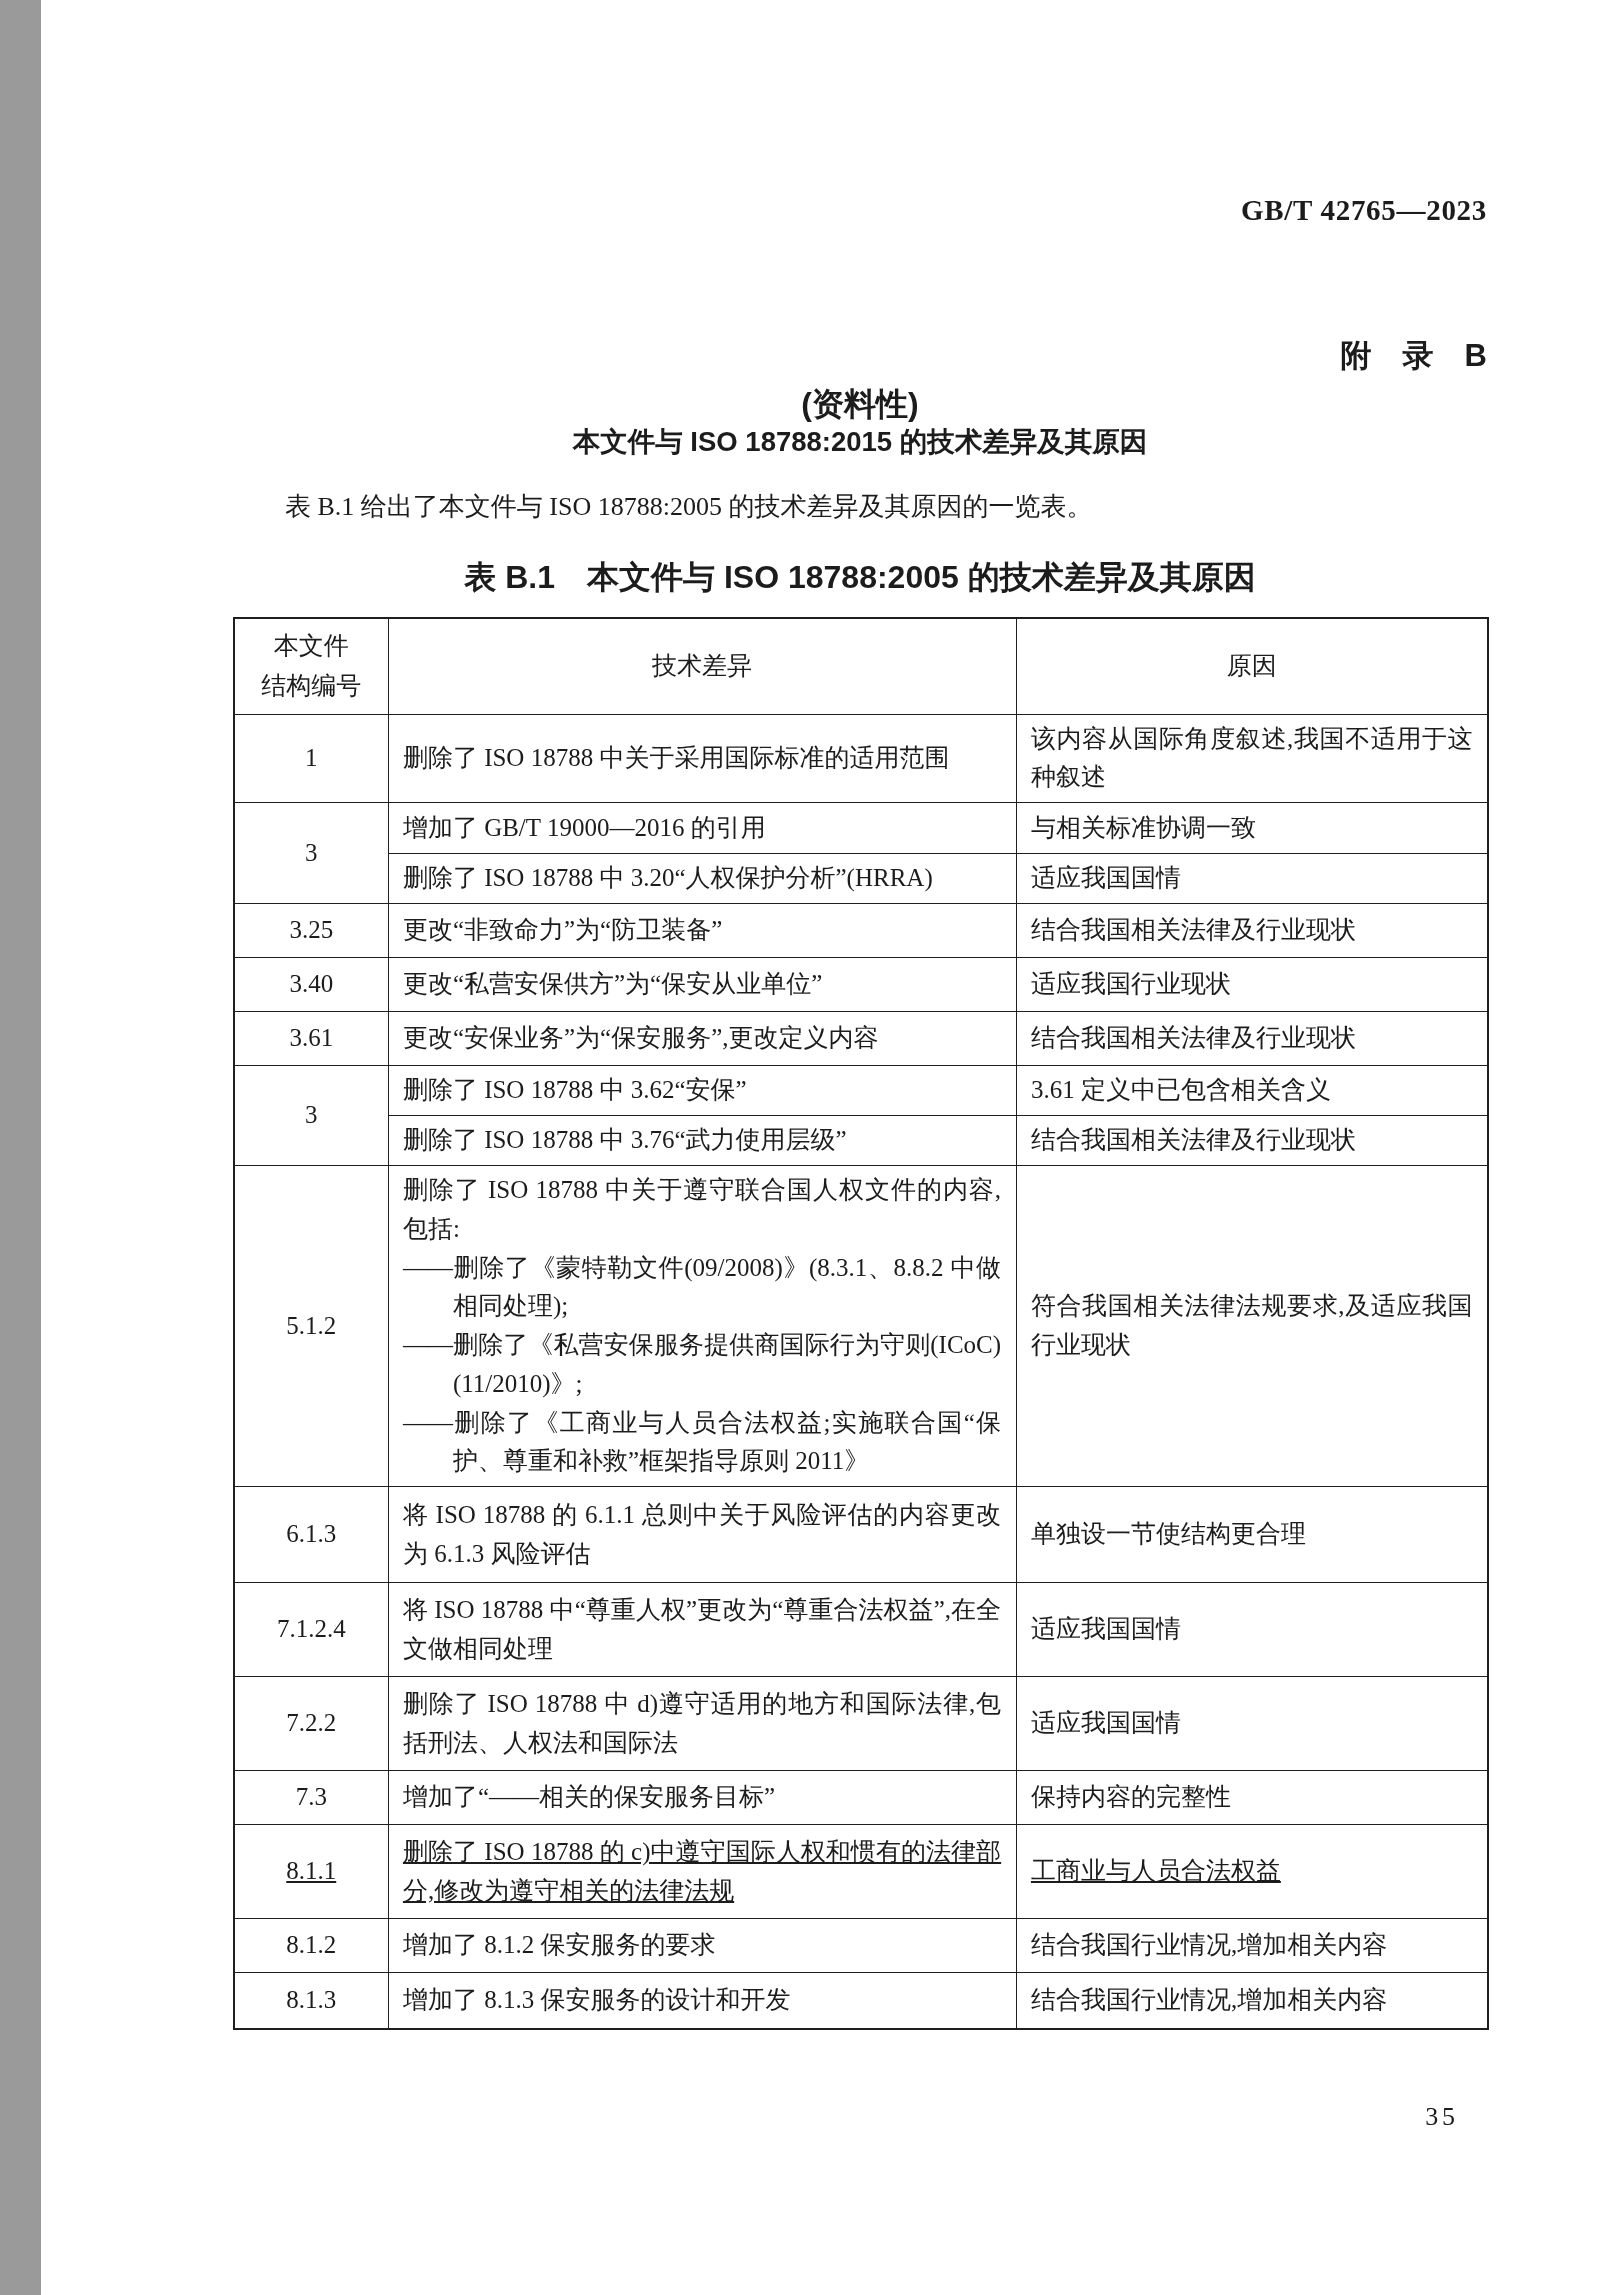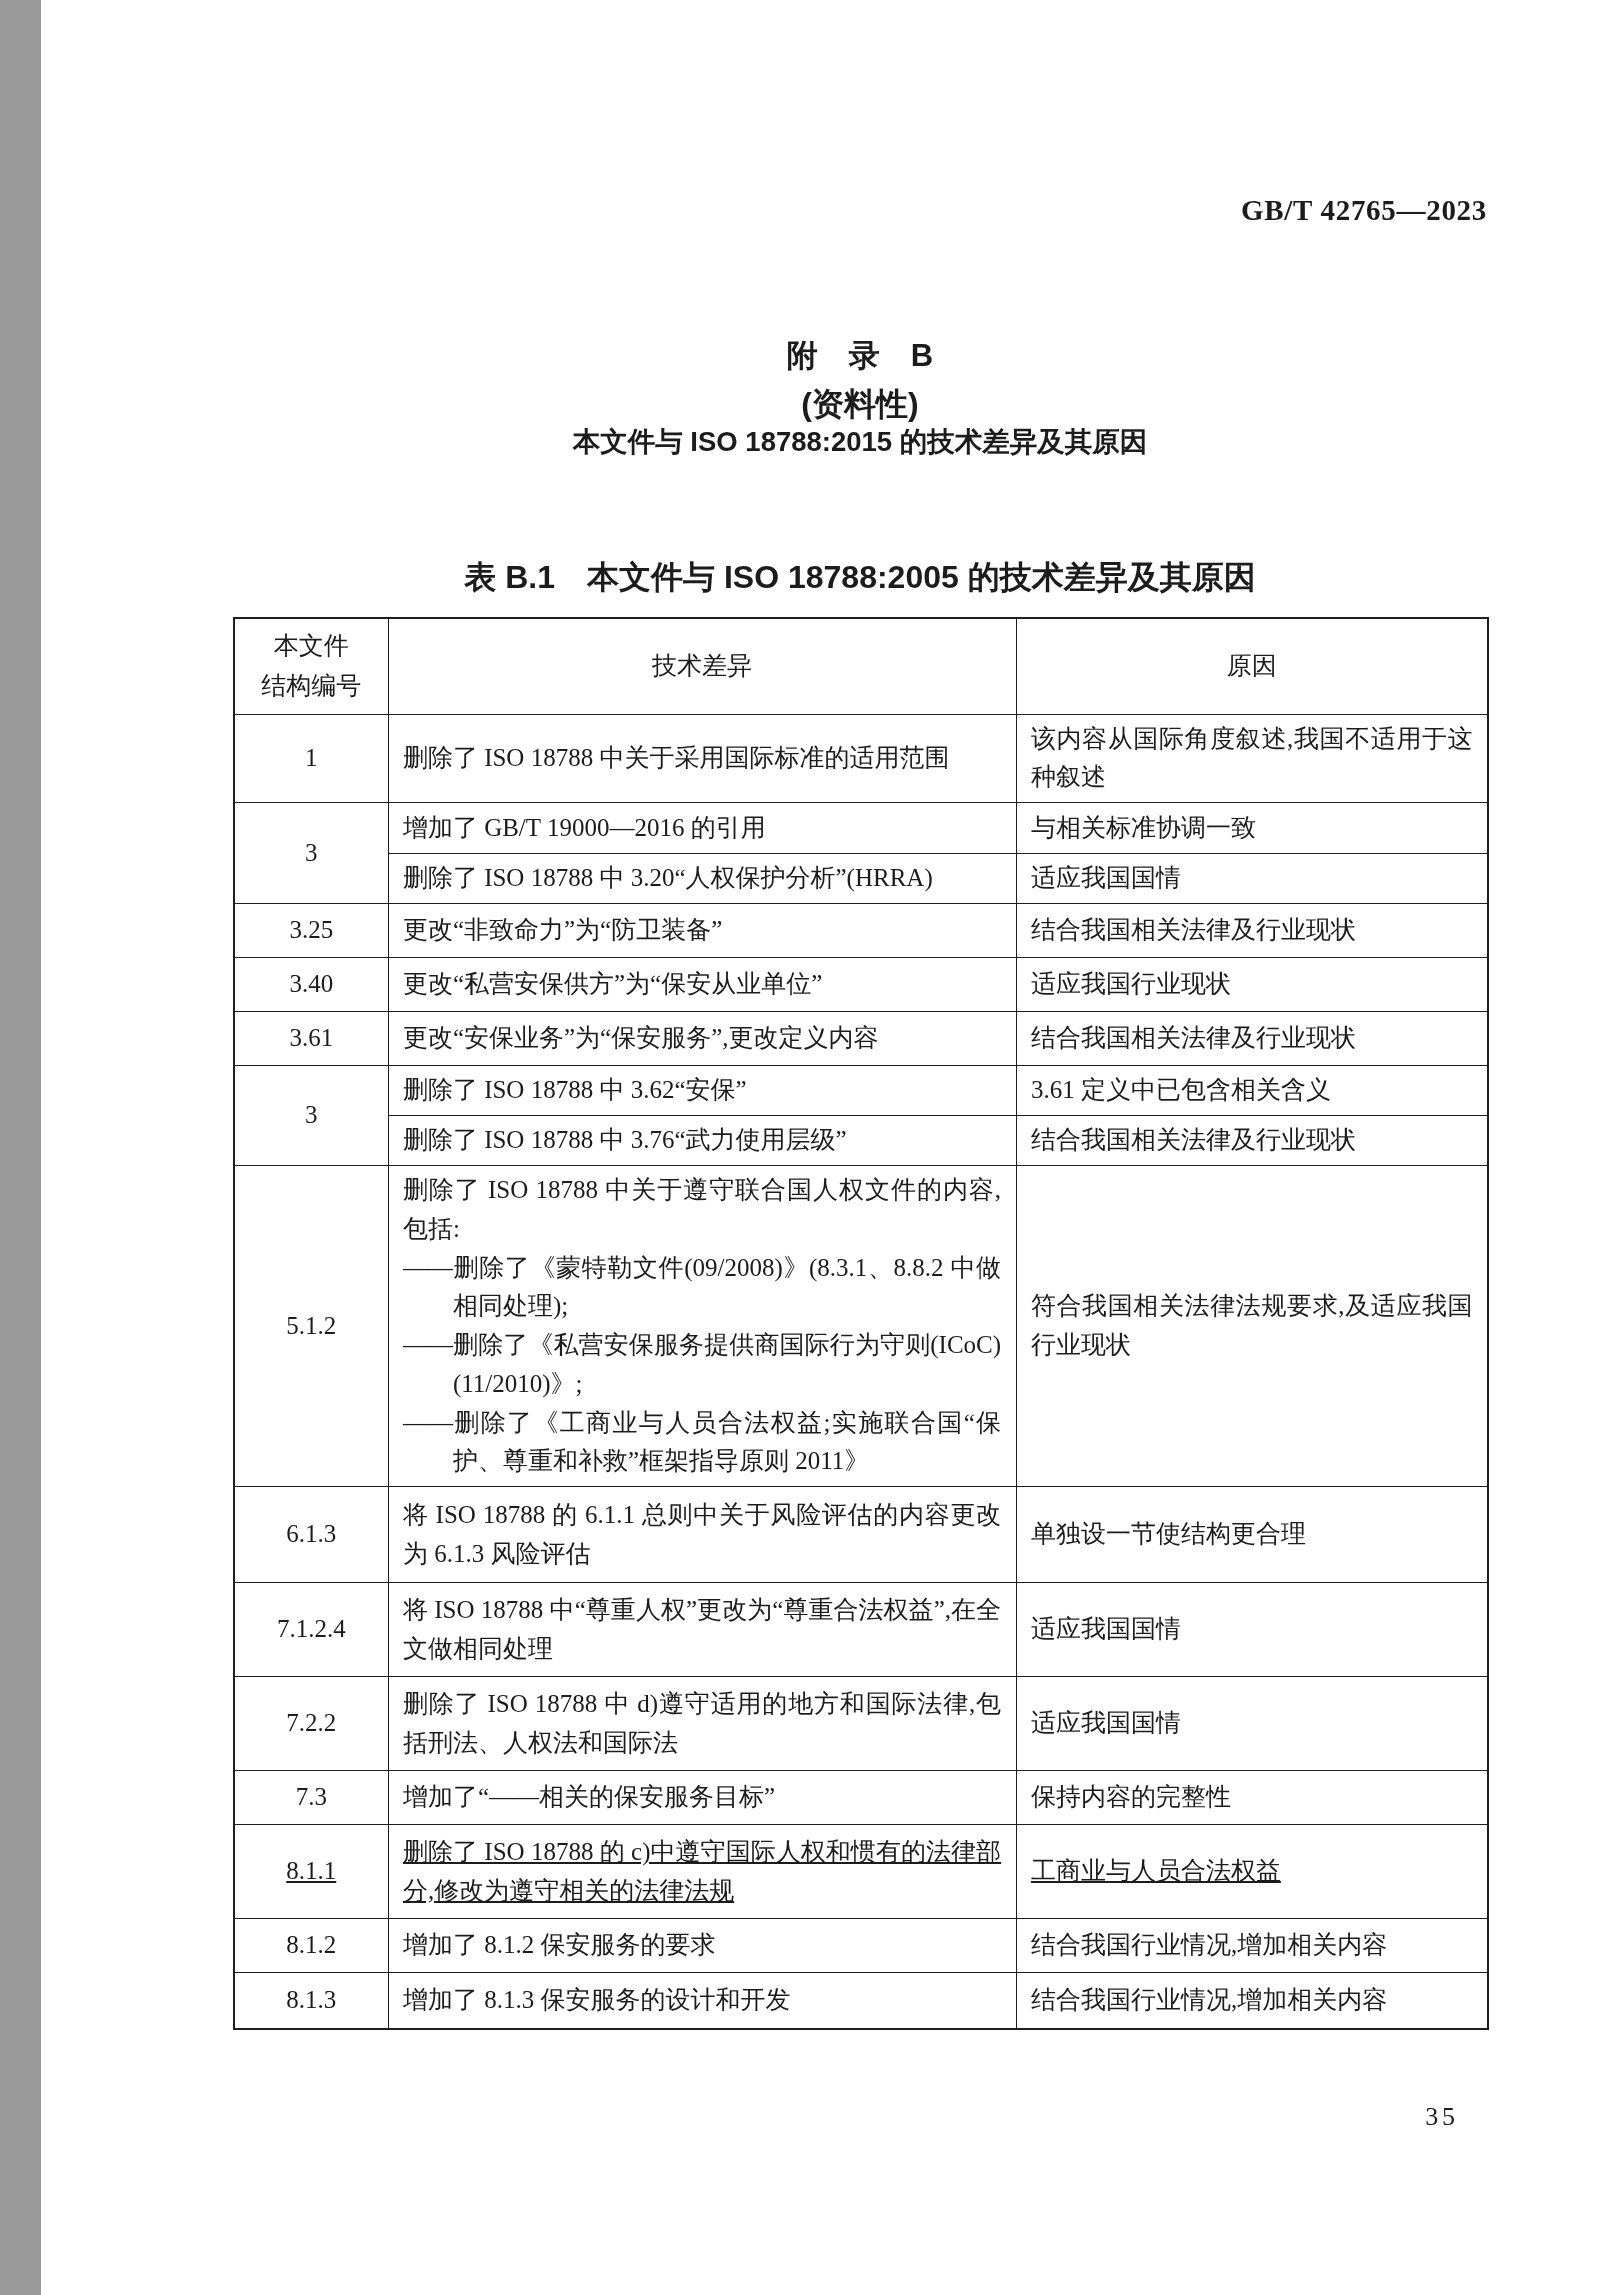--- a/index.html
+++ b/index.html
@@ -12,21 +12,21 @@
     overflow:hidden;
     margin-left:41px;
   }
   .doc-number{
     position:absolute;top:194px;right:177px;
     font-size:29px;font-weight:bold;
     letter-spacing:0.7px;
     font-family:"Liberation Serif","DejaVu Serif",serif;
   }
   .centered{position:absolute;left:192px;right:177px;text-align:center;}
-  .app-title{top:335px;font-size:31px;font-weight:bold;font-family:"Liberation Sans","DejaVu Sans",sans-serif;}
+  .app-title{top:335px;font-size:31px;font-weight:bold;font-family:"Liberation Sans","DejaVu Sans",sans-serif;text-align:right;}
   .app-subtitle{top:383px;font-size:32px;font-weight:bold;font-family:"Liberation Sans","DejaVu Sans",sans-serif;}
   .app-heading{top:424px;font-size:27.5px;font-weight:bold;font-family:"Liberation Sans","DejaVu Sans",sans-serif;}
   .intro-par{
     position:absolute;left:192px;right:177px;top:489px;
     font-size:26px;line-height:1.35;text-indent:2em;
     font-family:"Liberation Serif","DejaVu Serif",serif;
   }
   .table-caption{top:556px;font-size:32px;font-weight:bold;font-family:"Liberation Sans","DejaVu Sans",sans-serif;}
 
   .tbl-wrap{position:absolute;left:192px;top:617px;width:1238px;}
@@ -63,20 +63,21 @@
 <body>
 
 <div class="page">
 
   <div class="doc-number">GB/T 42765—2023</div>
 
   <div class="centered app-title">附　录　B</div>
   <div class="centered app-subtitle">(资料性)</div>
   <div class="centered app-heading">本文件与 ISO 18788:2015 的技术差异及其原因</div>
 
+  <div class="intro-par">表 B.1 给出了本文件与 ISO 18788:2005 的技术差异及其原因的一览表。</div>
 
   <div class="centered table-caption">表 B.1　本文件与 ISO 18788:2005 的技术差异及其原因</div>
 
   <div class="tbl-wrap">
     <table class="cmp">
       <colgroup>
           <col class="c1">
           <col class="c2">
           <col class="c3">
         </colgroup>

